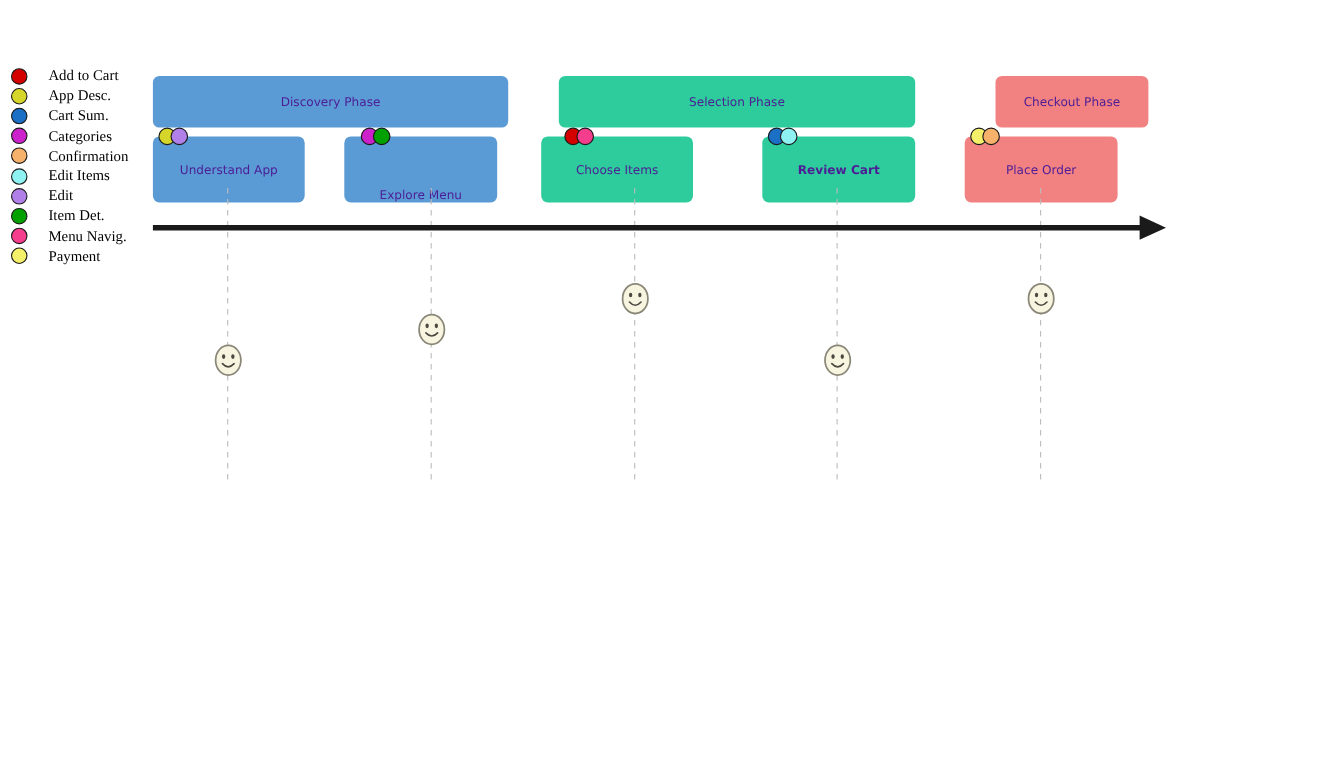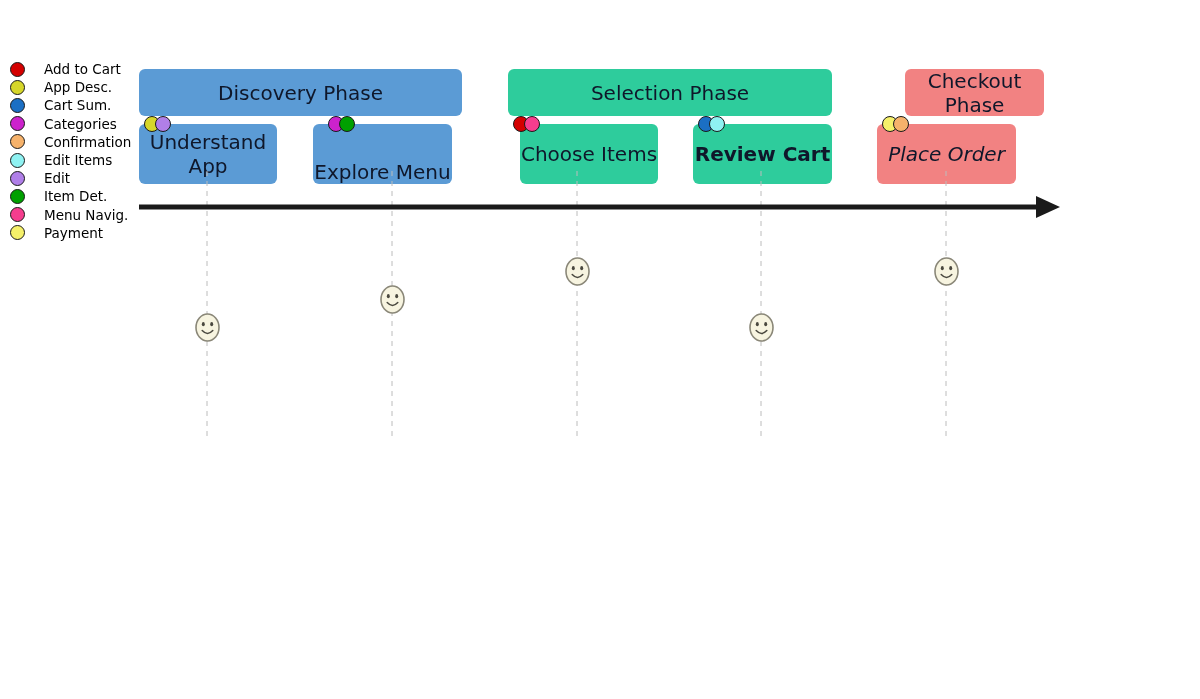--- a/index.html
+++ b/index.html
@@ -27,20 +27,21 @@
     position: absolute;
     left: 0px;
     top: 60px;
     width: 140px;
   }
   .legend-row {
     position: relative;
     height: 18.2px;
     display: flex;
     align-items: center;
+    font-family: Liberation Serif, serif;
   }
   .legend-swatch {
     position: absolute;
     left: 10px;
     width: 15px;
     height: 15px;
     border-radius: 50%;
     border: 1px solid #1a1a1a;
     box-sizing: border-box;
   }
@@ -54,22 +55,22 @@
   }
 
   
   .phase-box, .step-box {
     position: absolute;
     box-sizing: border-box;
     border-radius: 6px;
     display: flex;
     align-items: center;
     justify-content: center;
-    color: #0f172a;
-    font-size: 20px;
+    color: #4c1d95;
+    font-size: 11px;
     text-align: center;
   }
   .phase-box {
     height: 47px;
   }
   .step-box {
     height: 60px;
   }
 
   
@@ -164,31 +165,31 @@
       <div class="step-box" style="left: 139px; top: 124px; width: 138px; background: rgb(91, 155, 213);">
         <span>Understand App</span>
       </div>
       <span class="dot" style="background: rgb(214, 214, 42); left: 144px; top: 116px;"></span>
       <span class="dot" style="background: rgb(176, 127, 232); left: 155px; top: 116px;"></span>
       <div class="step-box" style="left: 313px; top: 124px; width: 139px; background: rgb(91, 155, 213); align-items: flex-end;">
         <span>Explore Menu</span>
       </div>
       <span class="dot" style="background: rgb(204, 34, 204); left: 328px; top: 116px;"></span>
       <span class="dot" style="background: rgb(0, 160, 0); left: 339px; top: 116px;"></span>
-      <div class="step-box" style="left: 520px; top: 124px; width: 138px; background: rgb(46, 204, 156);">
+      <div class="step-box" style="left: 492px; top: 124px; width: 138px; background: rgb(46, 204, 156);">
         <span>Choose Items</span>
       </div>
       <span class="dot" style="background: rgb(212, 0, 0); left: 513px; top: 116px;"></span>
       <span class="dot" style="background: rgb(245, 61, 142); left: 524px; top: 116px;"></span>
       <div class="step-box" style="left: 693px; top: 124px; width: 139px; background: rgb(46, 204, 156); font-weight: bold;">
         <span>Review Cart</span>
       </div>
       <span class="dot" style="background: rgb(27, 111, 196); left: 698px; top: 116px;"></span>
       <span class="dot" style="background: rgb(143, 242, 242); left: 709px; top: 116px;"></span>
-      <div class="step-box" style="left: 877px; top: 124px; width: 139px; background: rgb(242, 130, 130); font-style: italic;">
+      <div class="step-box" style="left: 877px; top: 124px; width: 139px; background: rgb(242, 130, 130);">
         <span>Place Order</span>
       </div>
       <span class="dot" style="background: rgb(245, 240, 106); left: 882px; top: 116px;"></span>
       <span class="dot" style="background: rgb(246, 178, 107); left: 893px; top: 116px;"></span>
     </div>
 
   <svg id="timeline-svg" viewBox="0 0 1200 699" xmlns="http://www.w3.org/2000/svg">
       <line x1="207" x2="207" y1="171" y2="438" stroke="#bcbcbc" stroke-width="1" stroke-dasharray="5,5"></line>
       <line x1="392" x2="392" y1="171" y2="438" stroke="#bcbcbc" stroke-width="1" stroke-dasharray="5,5"></line>
       <line x1="577" x2="577" y1="171" y2="438" stroke="#bcbcbc" stroke-width="1" stroke-dasharray="5,5"></line>

